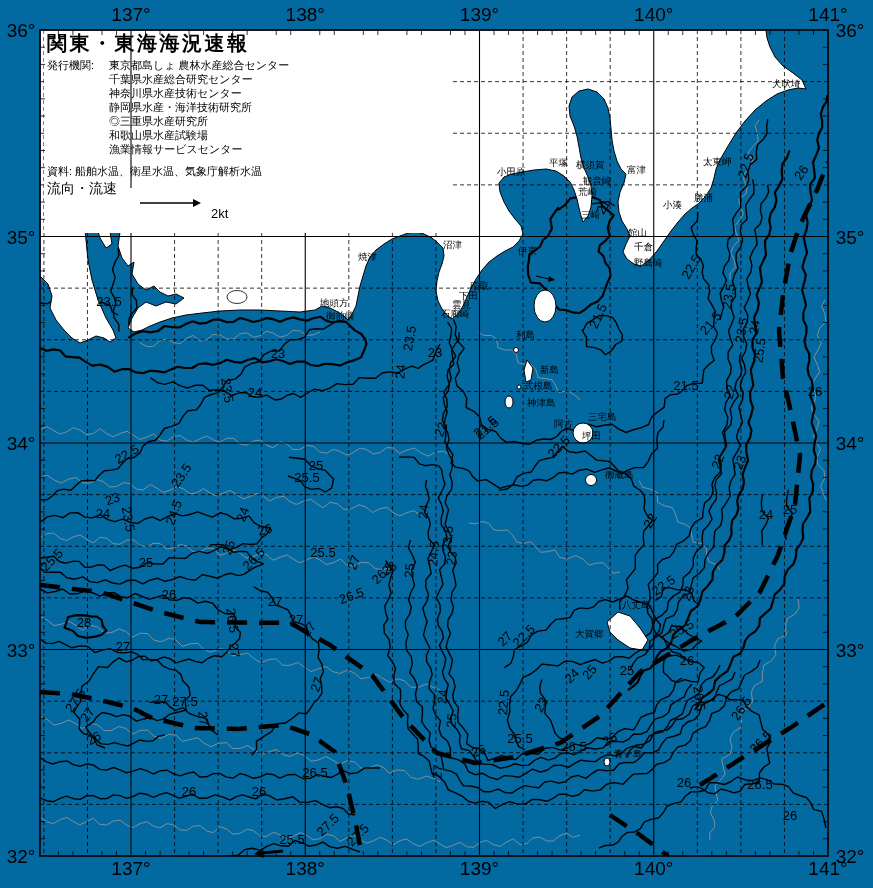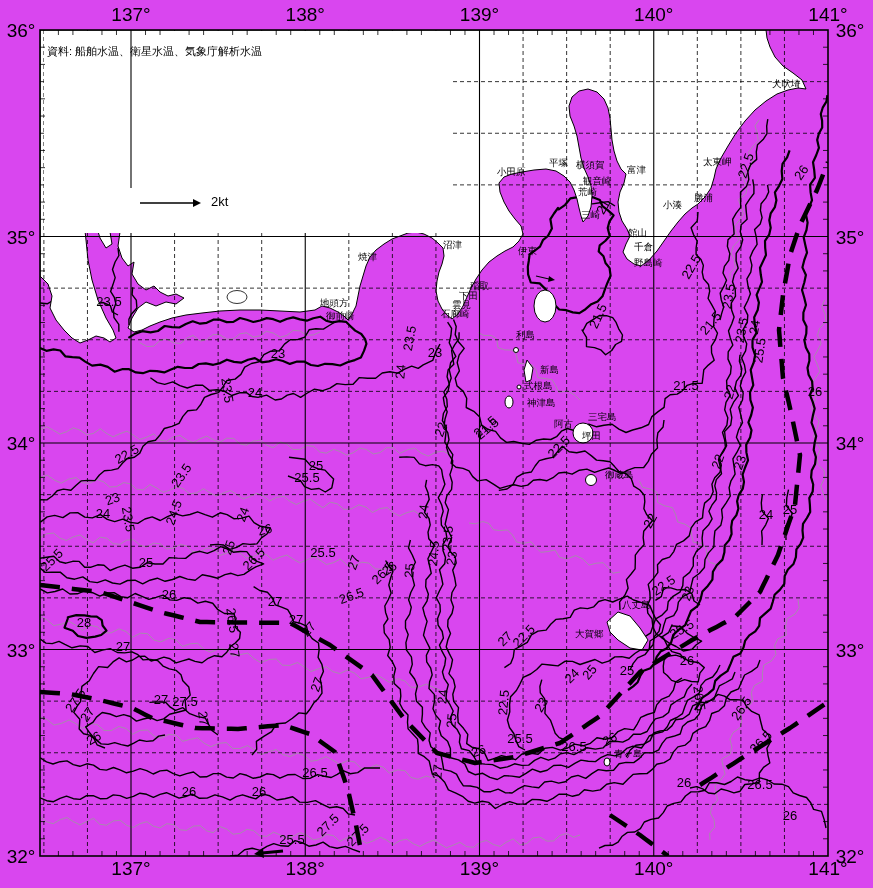--- a/index.html
+++ b/index.html
@@ -1,27 +1,27 @@
 <!DOCTYPE html>
 <html><head>
 <meta charset="utf-8">
 <style>
   html,body{margin:0;padding:0;background:#fff;}
   body{width:873px;height:888px;overflow:hidden;font-family:"Liberation Sans",sans-serif;color:#000;}
-  .stage{position:relative;width:873px;height:888px;background:#d946ef;}
+  .stage{position:relative;width:873px;height:888px;background:#0369a1;}
   svg{position:absolute;left:0;top:0;}
   .hdr{position:absolute;left:47px;top:32px;width:400px;z-index:5;}
   .title{font-size:20px;font-weight:bold;letter-spacing:2.5px;line-height:1.1;}
   .issuer{display:flex;margin-top:4px;}
   .lab{font-size:11px;width:62px;flex:0 0 62px;}
   .orgs{font-size:11px;line-height:14px;}
   .orgs div{white-space:nowrap;}
   .src{font-size:11px;margin-top:8px;white-space:nowrap;}
   .cur{font-size:14px;margin-top:1px;}
-  .kt{position:absolute;left:211px;top:194px;font-size:13px;z-index:6;}
+  .kt{position:absolute;left:211px;top:206px;font-size:13px;z-index:6;}
   .date{position:absolute;left:503px;top:40px;font-size:17px;letter-spacing:1px;z-index:5;white-space:nowrap;}
   text{fill:#000;}
   .ax{font-size:19px;}
   .pl{font-size:9.5px;}
   .cl{font-size:13px;}
 </style>
 </head>
 <body>
 
 <div class="stage">
@@ -449,19 +449,31 @@
         <text x="233" y="549" class="cl" text-anchor="middle" transform="rotate(-70 233 549)">25</text>
         <text x="257" y="562" class="cl" text-anchor="middle" transform="rotate(-45 257 562)">26.5</text>
         <text x="146" y="567" class="cl" text-anchor="middle">25</text>
         <text x="55" y="563" class="cl" text-anchor="middle" transform="rotate(-45 55 563)">25.5</text>
         <text x="323" y="557" class="cl" text-anchor="middle">25.5</text>
         <text x="488" y="430" class="cl" text-anchor="middle" transform="rotate(-40 488 430)">21.5</text>
       </g>
   </svg>
 
   <div class="hdr">
+    <div class="title">関東・東海海況速報</div>
     <div class="issuer">
+      <span class="lab">発行機関:</span>
+      <div class="orgs" id="orgs">
+          <div>東京都島しょ 農林水産総合センター</div>
+          <div>千葉県水産総合研究センター</div>
+          <div>神奈川県水産技術センター</div>
+          <div>静岡県水産・海洋技術研究所</div>
+          <div>◎三重県水産研究所</div>
+          <div>和歌山県水産試験場</div>
+          <div>漁業情報サービスセンター</div>
+        </div>
     </div>
     <div class="src">資料: 船舶水温、衛星水温、気象庁解析水温</div>
+    <div class="cur">流向・流速</div>
   </div>
   <span class="kt">2kt</span>
 
 </div>
 
 </body></html>

